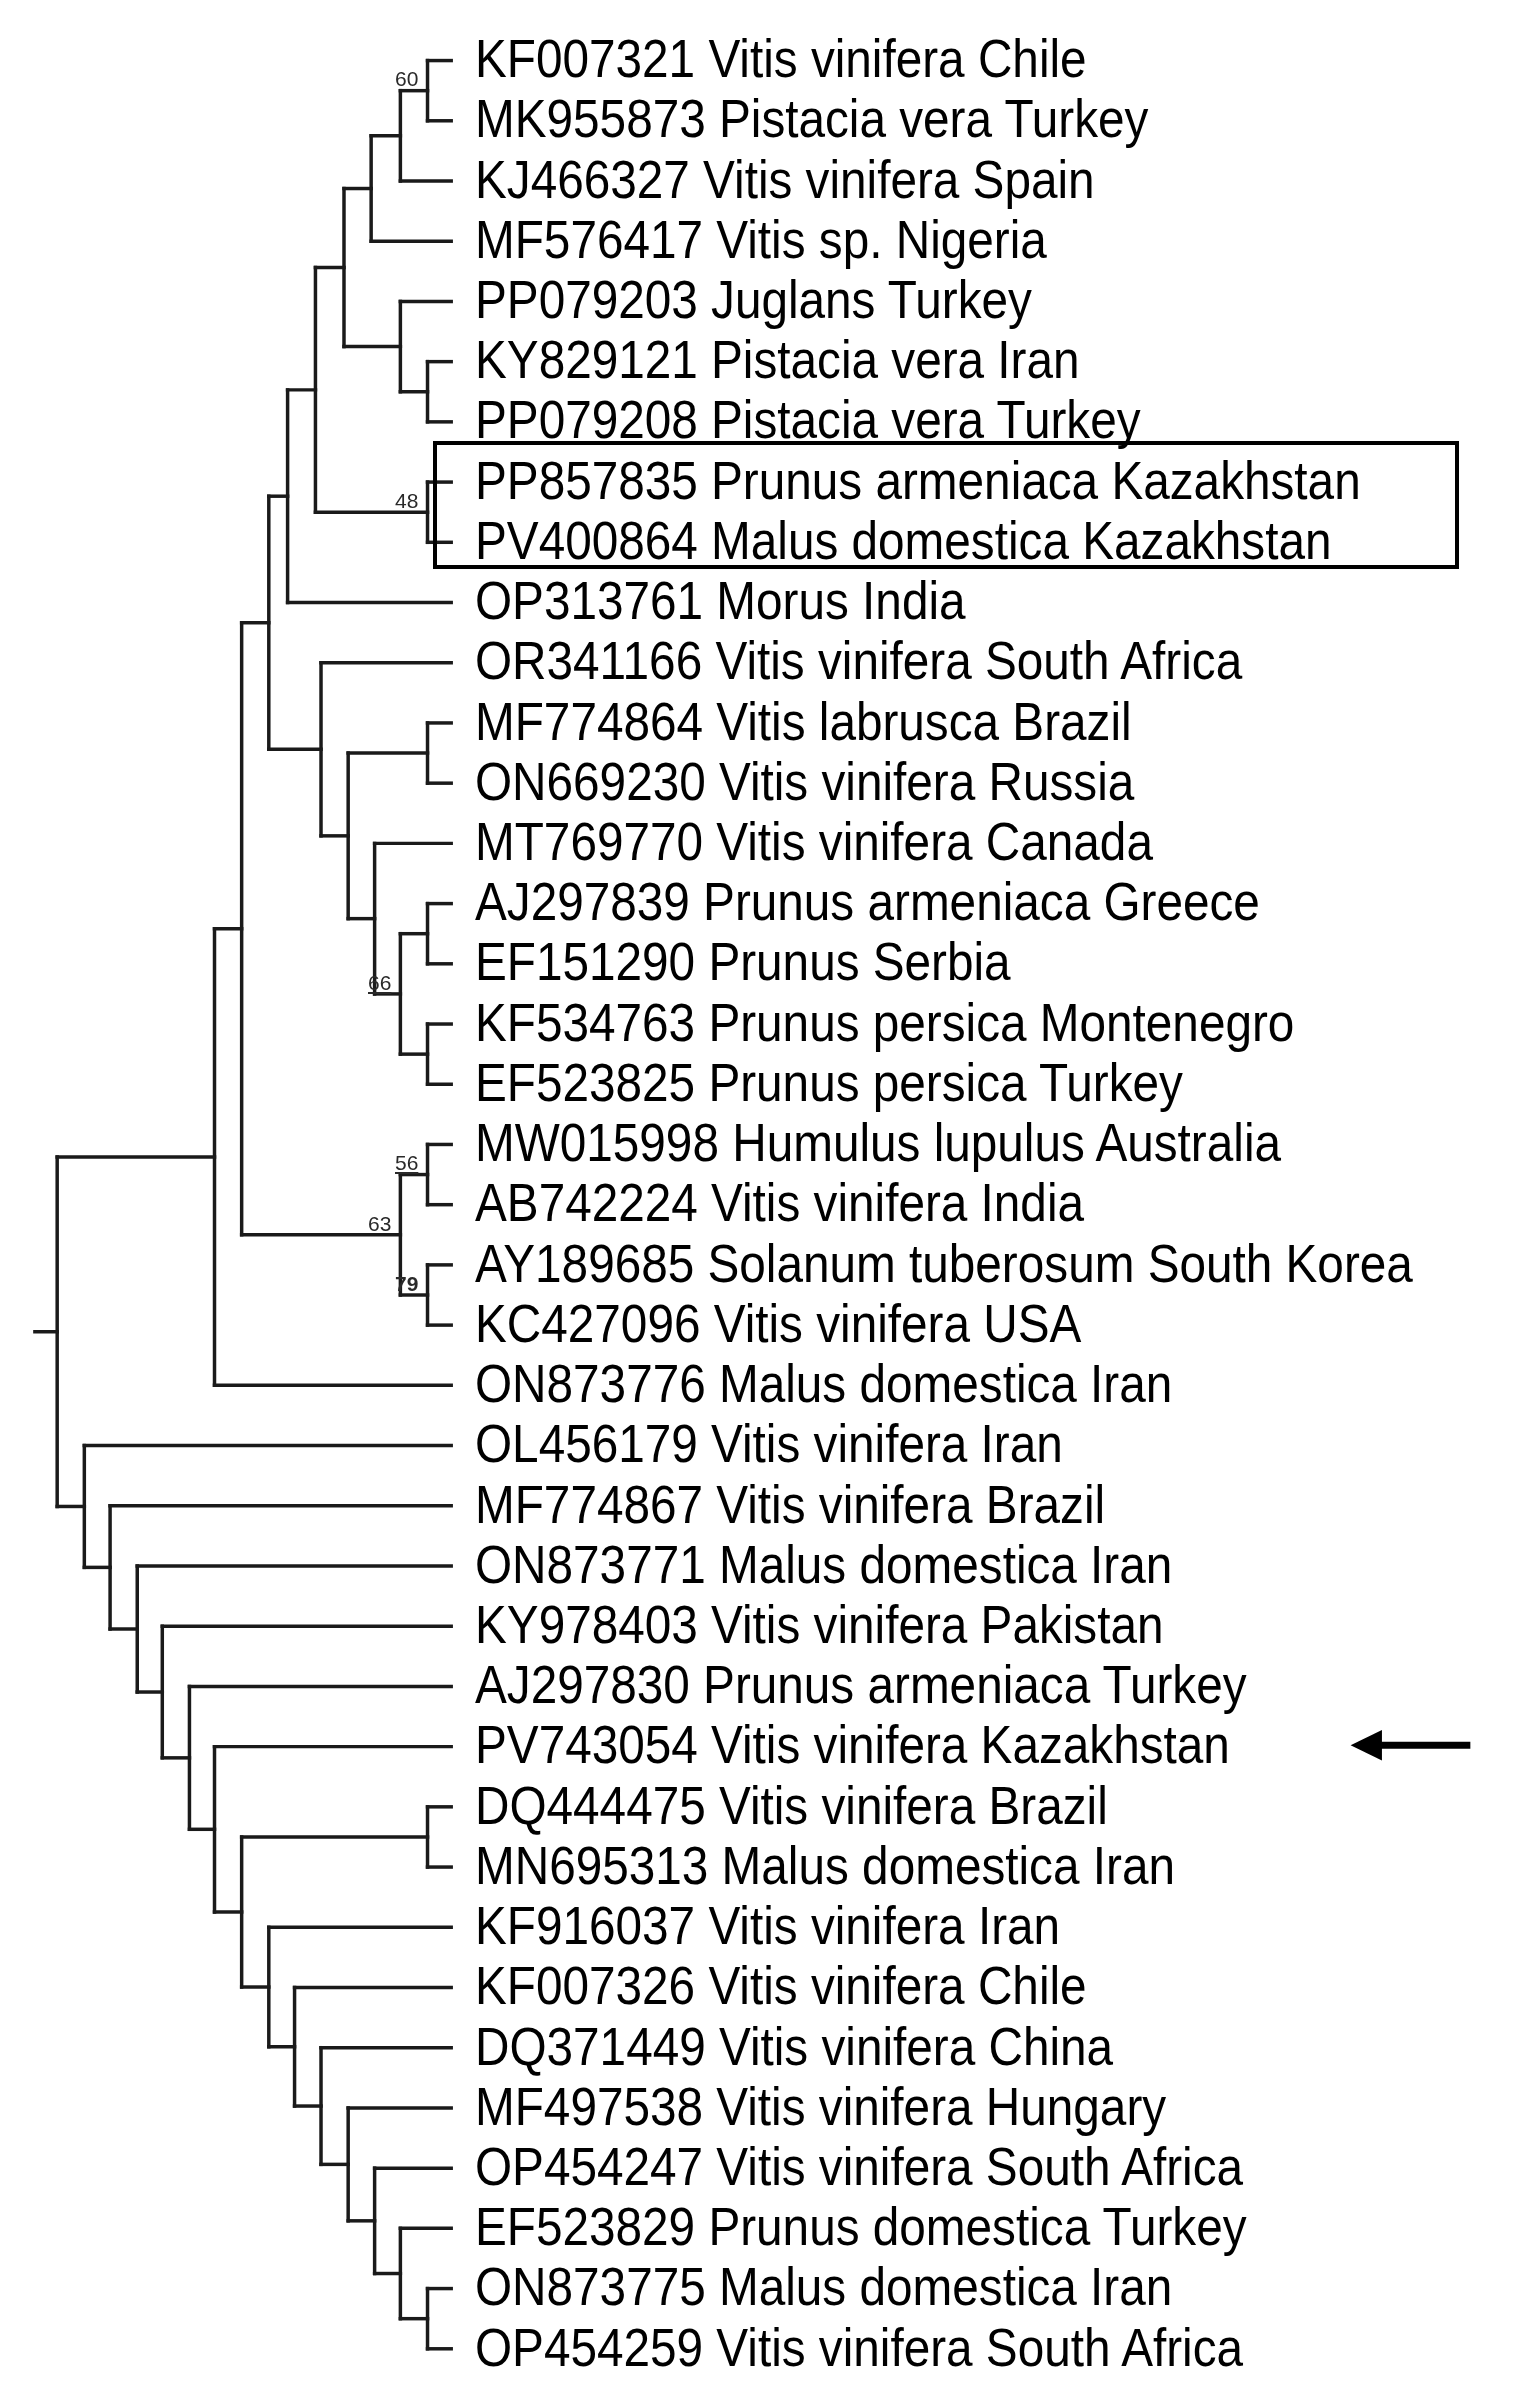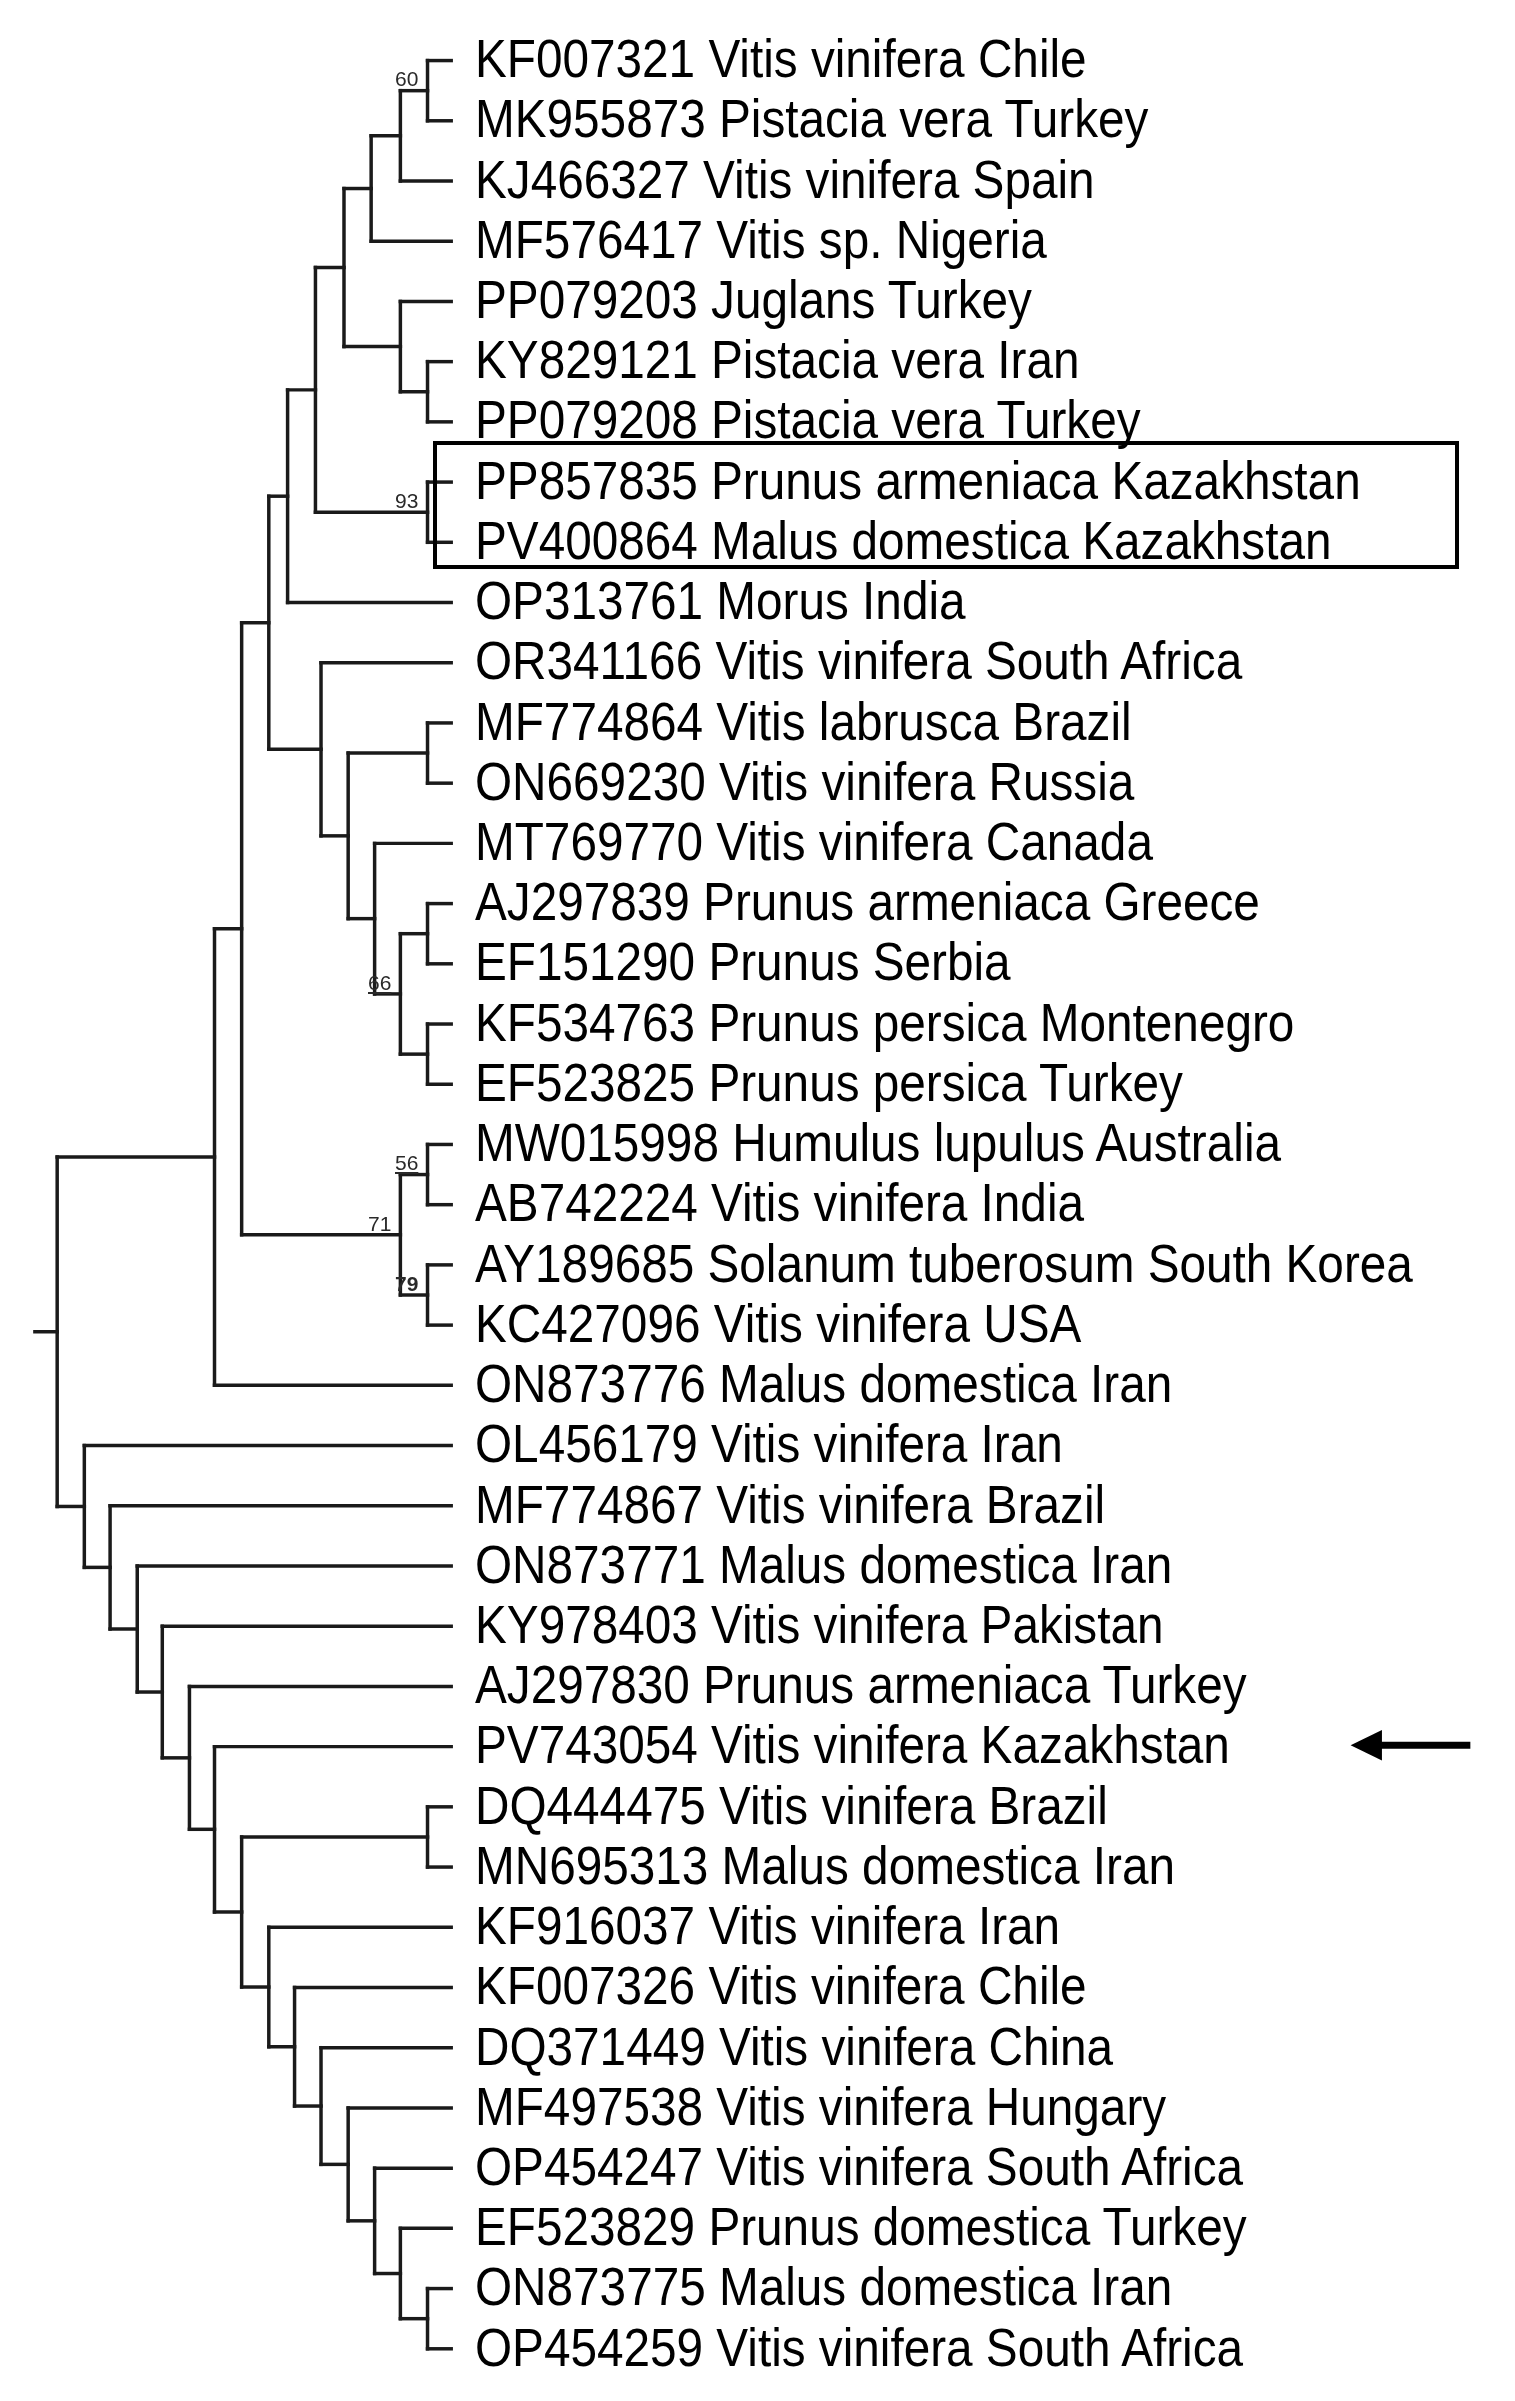--- a/index.html
+++ b/index.html
@@ -166,24 +166,24 @@
     <div class="leaf-label" style="top: 1836px;">MN695313 Malus domestica Iran</div>
     <div class="leaf-label" style="top: 1896px;">KF916037 Vitis vinifera Iran</div>
     <div class="leaf-label" style="top: 1956px;">KF007326 Vitis vinifera Chile</div>
     <div class="leaf-label" style="top: 2017px;">DQ371449 Vitis vinifera China</div>
     <div class="leaf-label" style="top: 2077px;">MF497538 Vitis vinifera Hungary</div>
     <div class="leaf-label" style="top: 2137px;">OP454247 Vitis vinifera South Africa</div>
     <div class="leaf-label" style="top: 2197px;">EF523829 Prunus domestica Turkey</div>
     <div class="leaf-label" style="top: 2257px;">ON873775 Malus domestica Iran</div>
     <div class="leaf-label" style="top: 2318px;">OP454259 Vitis vinifera South Africa</div>
     <div class="bootstrap" style="left: 395px; top: 68px; text-align: right;">60</div>
-    <div class="bootstrap" style="left: 395px; top: 490px;">93</div>
+    <div class="bootstrap" style="left: 395px; top: 490px;">48</div>
     <div class="bootstrap" style="left: 368px; top: 972px; text-decoration: underline;">66</div>
     <div class="bootstrap" style="left: 395px; top: 1152px; text-decoration: underline;">56</div>
     <div class="bootstrap" style="left: 395px; top: 1273px; font-weight: bold;">79</div>
-    <div class="bootstrap" style="left: 368px; top: 1213px;">71</div>
+    <div class="bootstrap" style="left: 368px; top: 1213px;">63</div>
   </div>
 <div id="highlight" class="highlight-box" style="left: 433px; top: 441px; width: 1026px; height: 128px;"></div>
 <svg id="arrow" class="arrow" width="1515" height="2401" style="left:0;top:0;pointer-events:none" viewBox="0 0 2176 3449">
     <line x1="1980" y1="2507" x2="2112" y2="2507" stroke="#000" stroke-width="10"></line>
     <polygon points="1940,2507 1985,2485 1985,2529" fill="#000"></polygon>
   </svg>
 
 
 </body></html>

